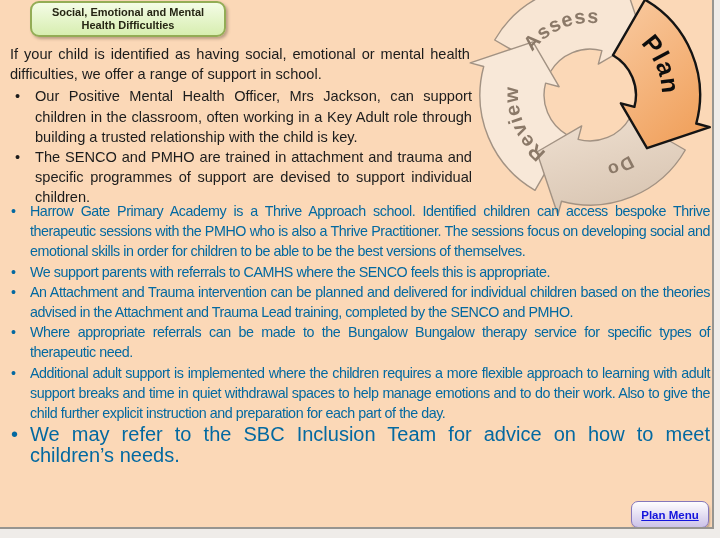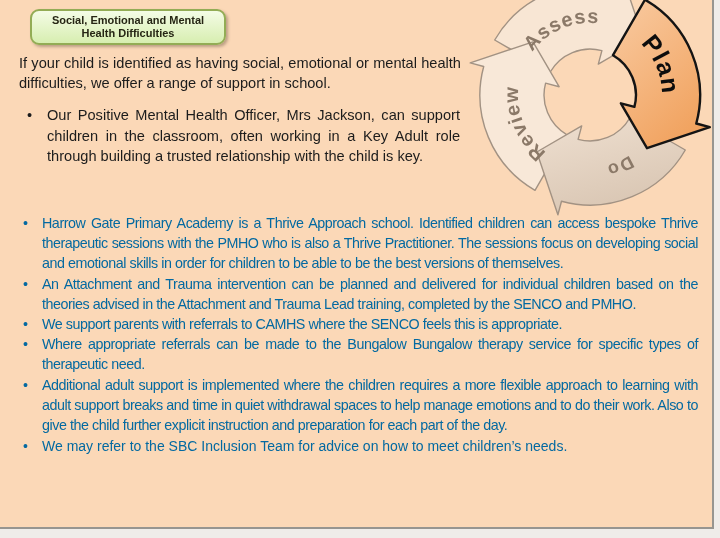--- a/index.html
+++ b/index.html
@@ -10,48 +10,48 @@
   }
   .slide{
     position:absolute;left:0;top:0;width:712px;height:527px;
     background:#fbd8b7;
     border-right:2px solid #979590;
     border-bottom:2px solid #979590;
     overflow:hidden;
   }
   
   .title-box{
-    position:absolute;left:30px;top:9px;width:188px;
+    position:absolute;left:30px;top:1px;width:188px;
     padding:3px 2px;
     background:linear-gradient(#f4fce6,#d7eeb0);
     border:2px solid #93ac55;
     border-radius:9px;
     box-shadow:2px 2px 3px rgba(110,90,70,.45);
     text-align:center;
     font-weight:bold;font-size:11px;line-height:13px;color:#262614;
     z-index:3;
   }
   
   .block1{
     position:absolute;left:8px;top:42px;width:464px;
     font-size:14.6px;line-height:20.2px;color:#1c1c1c;
     text-align:justify;z-index:2;
   }
-  .block1 p{margin:11px;}
-  ul.bullets{margin:12px;padding:0;list-style:none;}
+  .block1 p{margin:2px;}
+  ul.bullets{margin:0;padding:0;list-style:none;}
   .block1 li{position:relative;padding-left:27px;}
   .block1 li::before{content:"\2022";position:absolute;left:7px;}
   .block2{
     position:absolute;left:8px;top:201px;width:702px;
     font-size:14.3px;line-height:20.2px;letter-spacing:-0.45px;
     color:#0369a1;text-align:justify;z-index:2;
   }
   .block2 li{position:relative;padding-left:22px;}
   .block2 li::before{content:"\2022";position:absolute;left:3px;}
-  .block2 li.regular{letter-spacing:0;font-size:14px;line-height:21px;padding-top:1px;}
+  .block2 li.regular{letter-spacing:0;font-size:20px;line-height:21px;padding-top:1px;}
   
   .cycle-svg{position:absolute;left:440px;top:-65px;width:300px;height:300px;z-index:1;}
   .cycle-arrow{stroke:#a29283;stroke-width:1.4;stroke-linejoin:round;}
   .cycle-arrow.active{stroke:#141414;stroke-width:2.4;}
   .cycle-label{font-family:"Liberation Sans", sans-serif;font-weight:bold;fill:#8b7968;}
   .cycle-label.active{fill:#0d0d0d;}
   
   .plan-menu{
     position:absolute;left:631px;top:501px;width:78px;height:27px;
     border:1.6px solid #8577bb;border-radius:7px;
@@ -100,28 +100,30 @@
   </svg>
 
   <div class="title-box">
     <span>Social, Emotional and Mental Health Difficulties</span>
   </div>
 
   <div class="block1">
     <p>If your child is identified as having social, emotional or mental health difficulties, we offer a range of support in school.</p>
     <ul class="bullets">
       <li>Our Positive Mental Health Officer, Mrs Jackson, can support children in the classroom, often working in a Key Adult role through building a trusted relationship with the child is key.</li>
+      <li>The SENCO and PMHO are trained in attachment and trauma and specific programmes of support are devised to support individual children.</li>
     </ul>
   </div>
 
   <div class="block2">
     <ul class="bullets">
       <li>Harrow Gate Primary Academy is a Thrive Approach school. Identified children can access bespoke Thrive therapeutic sessions with the PMHO who is also a Thrive Practitioner. The sessions focus on developing social and emotional skills in order for children to be able to be the best versions of themselves.</li>
+      <li>We support parents with referrals to CAMHS where the SENCO feels this is appropriate.</li>
       <li>An Attachment and Trauma intervention can be planned and delivered for individual children based on the theories advised in the Attachment and Trauma Lead training, completed by the SENCO and PMHO.</li>
-      <li>We support parents with referrals to CAMHS where the SENCO feels this is appropriate.</li>
       <li>Where appropriate referrals can be made to the Bungalow Bungalow therapy service for specific types of therapeutic need.</li>
       <li>Additional adult support is implemented where the children requires a more flexible approach to learning with adult support breaks and time in quiet withdrawal spaces to help manage emotions and to do their work. Also to give the child further explicit instruction and preparation for each part of the day.</li>
       <li class="regular">We may refer to the SBC Inclusion Team for advice on how to meet children’s needs.</li>
     </ul>
   </div>
 
+  <button class="plan-menu">Plan Menu</button>
 
 </div>
 
 </body></html>

